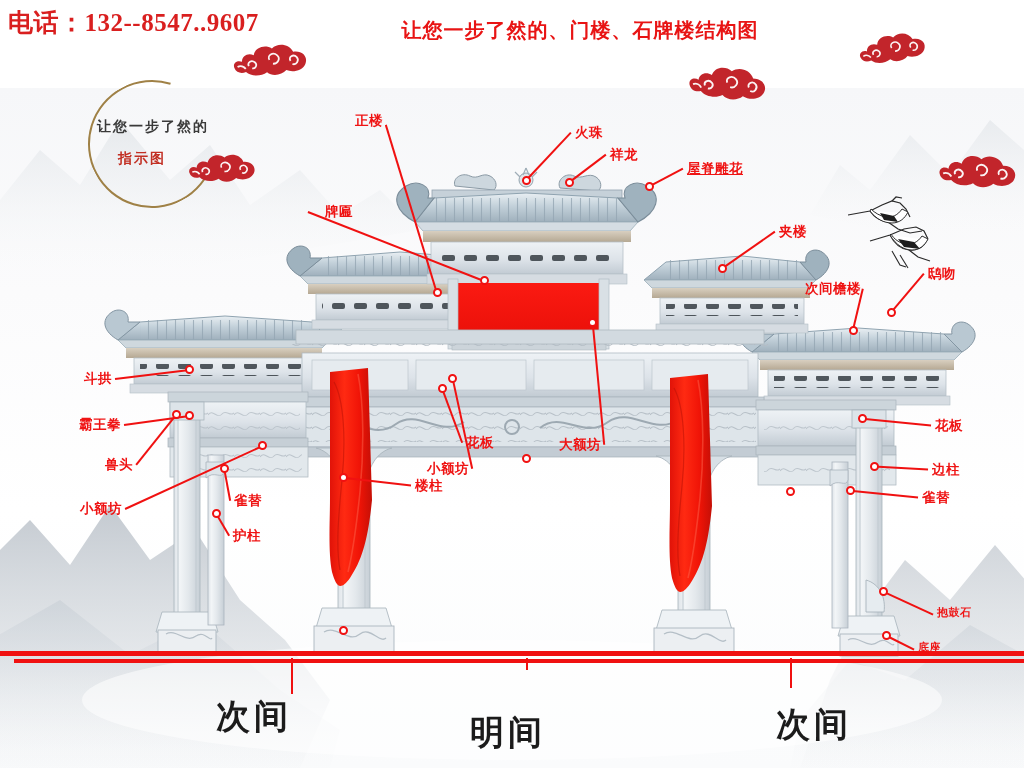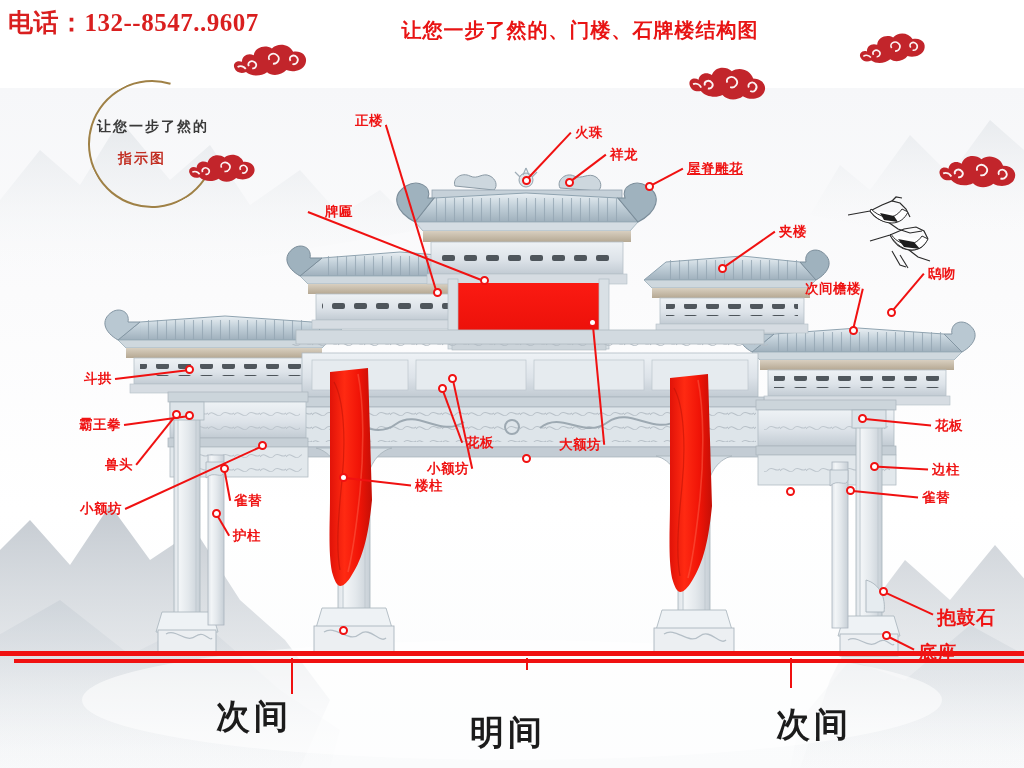--- a/index.html
+++ b/index.html
@@ -55,21 +55,21 @@
   
   .bay{
     position:absolute;font-size:34px;font-weight:700;color:#1b1b1b;letter-spacing:4px;white-space:nowrap;
   }
   .bay-line{position:absolute;width:2px;background:#f01111;}
 
   
   .lbl{
     position:absolute;font-size:13.5px;font-weight:700;color:#ef1414;white-space:nowrap;letter-spacing:.5px;
   }
-  .lbl.big{font-size:19px;}
+  .lbl.big{font-size:11px;}
   .leader{position:absolute;height:1.6px;background:#f01111;transform-origin:0 50%;}
   .dot{position:absolute;width:9px;height:9px;border-radius:50%;border:2.5px solid #f01111;background:#fff;box-sizing:border-box;}
 
   svg{display:block;overflow:visible;}
 </style>
 </head>
 <body>
 
 <div id="stage">
 

